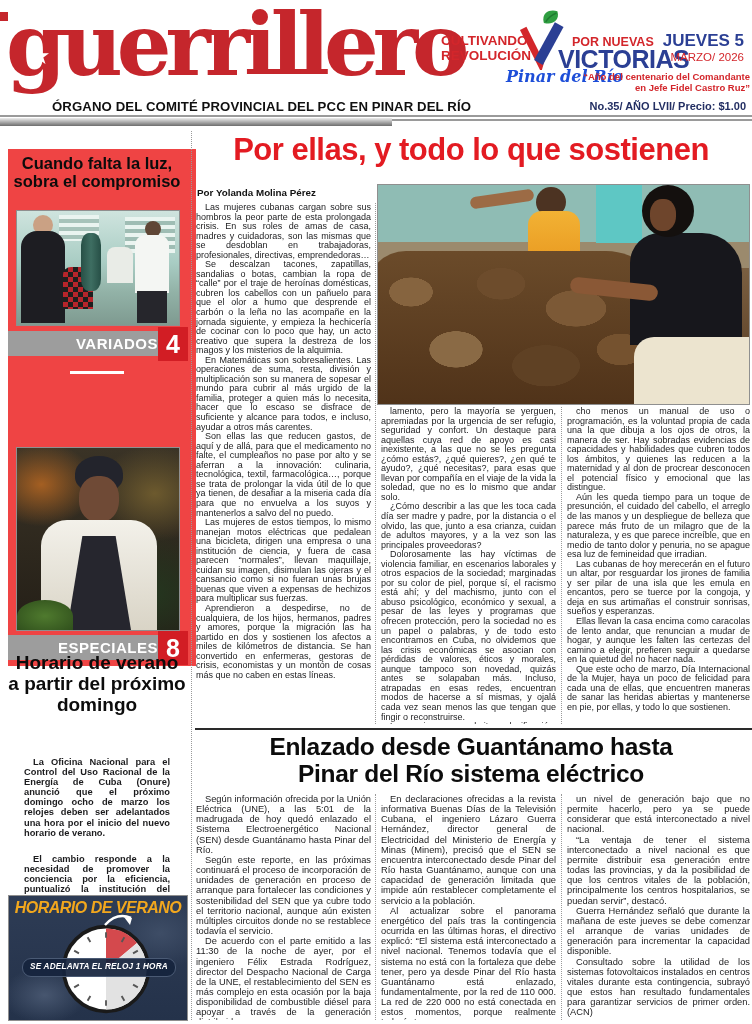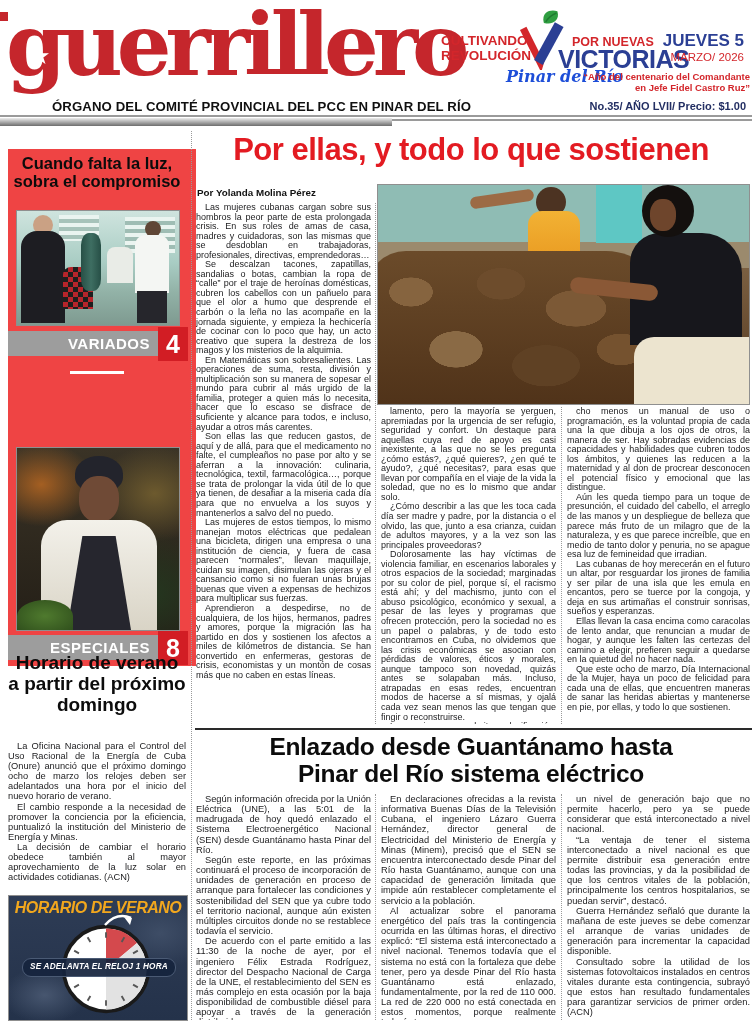--- a/index.html
+++ b/index.html
@@ -31,21 +31,21 @@
   .header-rule-thin { left:0; top:115px; width:752px; height:2px; background:#9a9a9a; }
   .header-rule-thick { left:0; top:118px; width:392px; height:8px; background:linear-gradient(#ededed,#6d6d6d); }
   .header-rule-right { left:392px; top:119px; width:360px; height:2px; background:#9a9a9a; }
 
   
   .sidebar-panel { left:8px; top:149px; width:188px; height:517px; background:#ef4444; }
   .teaser-headline { position:absolute; left:4px; width:170px; text-align:center; font-weight:bold; color:#0c0c0c; font-size:16.5px; line-height:17.5px; }
   .t1 { top:6px; }
   .t2 { top:240px; }
   .section-bar { position:absolute; left:0; width:178px; height:25px; background:#9d9d9d; color:#fff; font-weight:bold; font-size:15px; line-height:25px; text-align:right; padding-right:0; letter-spacing:.5px; }
-  .section-bar span { margin-right:36px; }
+  .section-bar span { margin-right:28px; }
   .bar1 { top:182px; } .bar2 { top:486px; }
   .page-badge { position:absolute; left:150px; width:30px; height:34px; background:#d21d24; color:#fff; font-weight:bold; font-size:25px; line-height:34px; text-align:center; }
   .pb1 { top:178px; } .pb2 { top:482px; }
   .white-divider { position:absolute; left:62px; top:222px; width:54px; height:3px; background:#ffffff; }
 
   
   .clinic-photo { position:absolute; left:8px; top:61px; width:162px; height:114px; border:1px solid #8f8f8f; overflow:hidden; }
   .pc-bg { position:absolute; inset:0; background:linear-gradient(180deg,#cfe4de 0,#a9cdc4 45%,#93b3a8 70%,#7e9a90 100%); }
   .pc-window  { position:absolute; right:4px; top:6px; width:50px; height:36px; background:repeating-linear-gradient(180deg,#eaf4f0 0 4px,#9fbdb4 4px 8px); }
   .pc-window2 { position:absolute; left:42px; top:4px; width:40px; height:26px; background:repeating-linear-gradient(180deg,#eaf4f0 0 4px,#a7c3ba 4px 8px); }
@@ -68,21 +68,21 @@
       linear-gradient(#3a3326,#241f17); }
   .pp-headwrap { position:absolute; left:58px; top:8px; width:48px; height:36px; background:#23242c; border-radius:50% 50% 40% 40%; }
   .pp-face { position:absolute; left:62px; top:28px; width:40px; height:46px; background:#6f4a36; border-radius:45%; }
   .pp-blouse { position:absolute; left:24px; top:72px; width:116px; height:110px; background:linear-gradient(#f3f1ea,#d9d4c6); border-radius:26px 26px 0 0; }
   .pp-apron { position:absolute; left:50px; top:88px; width:64px; height:94px; background:#26262e; clip-path:polygon(24% 0,76% 0,100% 100%,0 100%); }
   .pp-greens { position:absolute; left:0; top:152px; width:56px; height:32px; background:radial-gradient(#4f7a2e,#2e4d1b); border-radius:50% 50% 0 0; }
 
   
   .horario-headline { left:8px; top:652px; width:178px; text-align:center; font-weight:bold; color:#0c0c0c; font-size:19px; line-height:21px; }
   .horario-text { left:8px; top:741px; width:178px; font-size:9.3px; line-height:10.1px; text-align:justify; }
-  .horario-text p { margin:0; text-indent:9px; }
+  .horario-text p { margin:16px; text-indent:9px;font-weight:bold; }
 
   .horario-graphic { left:8px; top:895px; width:178px; height:124px; overflow:hidden; background:
       radial-gradient(60px 40px at 20% 80%, #47566f 0%, rgba(0,0,0,0) 70%),
       radial-gradient(70px 50px at 85% 30%, #3e4d66 0%, rgba(0,0,0,0) 70%),
       linear-gradient(#2e3c55,#24324a); border:1px solid #8f8f8f; }
   .hg-title { position:absolute; left:0; top:3px; width:100%; text-align:center; color:#f2a71d; font-style:italic; font-weight:bold; font-size:16px; letter-spacing:-.5px; }
   .hg-clock { position:absolute; left:51px; top:27px; }
   .hg-arrow { position:absolute; left:94px; top:15px; }
   .hg-banner { position:absolute; left:13px; top:62px; width:152px; height:17px; background:rgba(22,36,61,.93); border:1px solid #4a5a74; border-radius:9px;
       color:#fff; font-style:italic; font-weight:bold; font-size:8.2px; line-height:16px; text-align:center; letter-spacing:.2px; }

